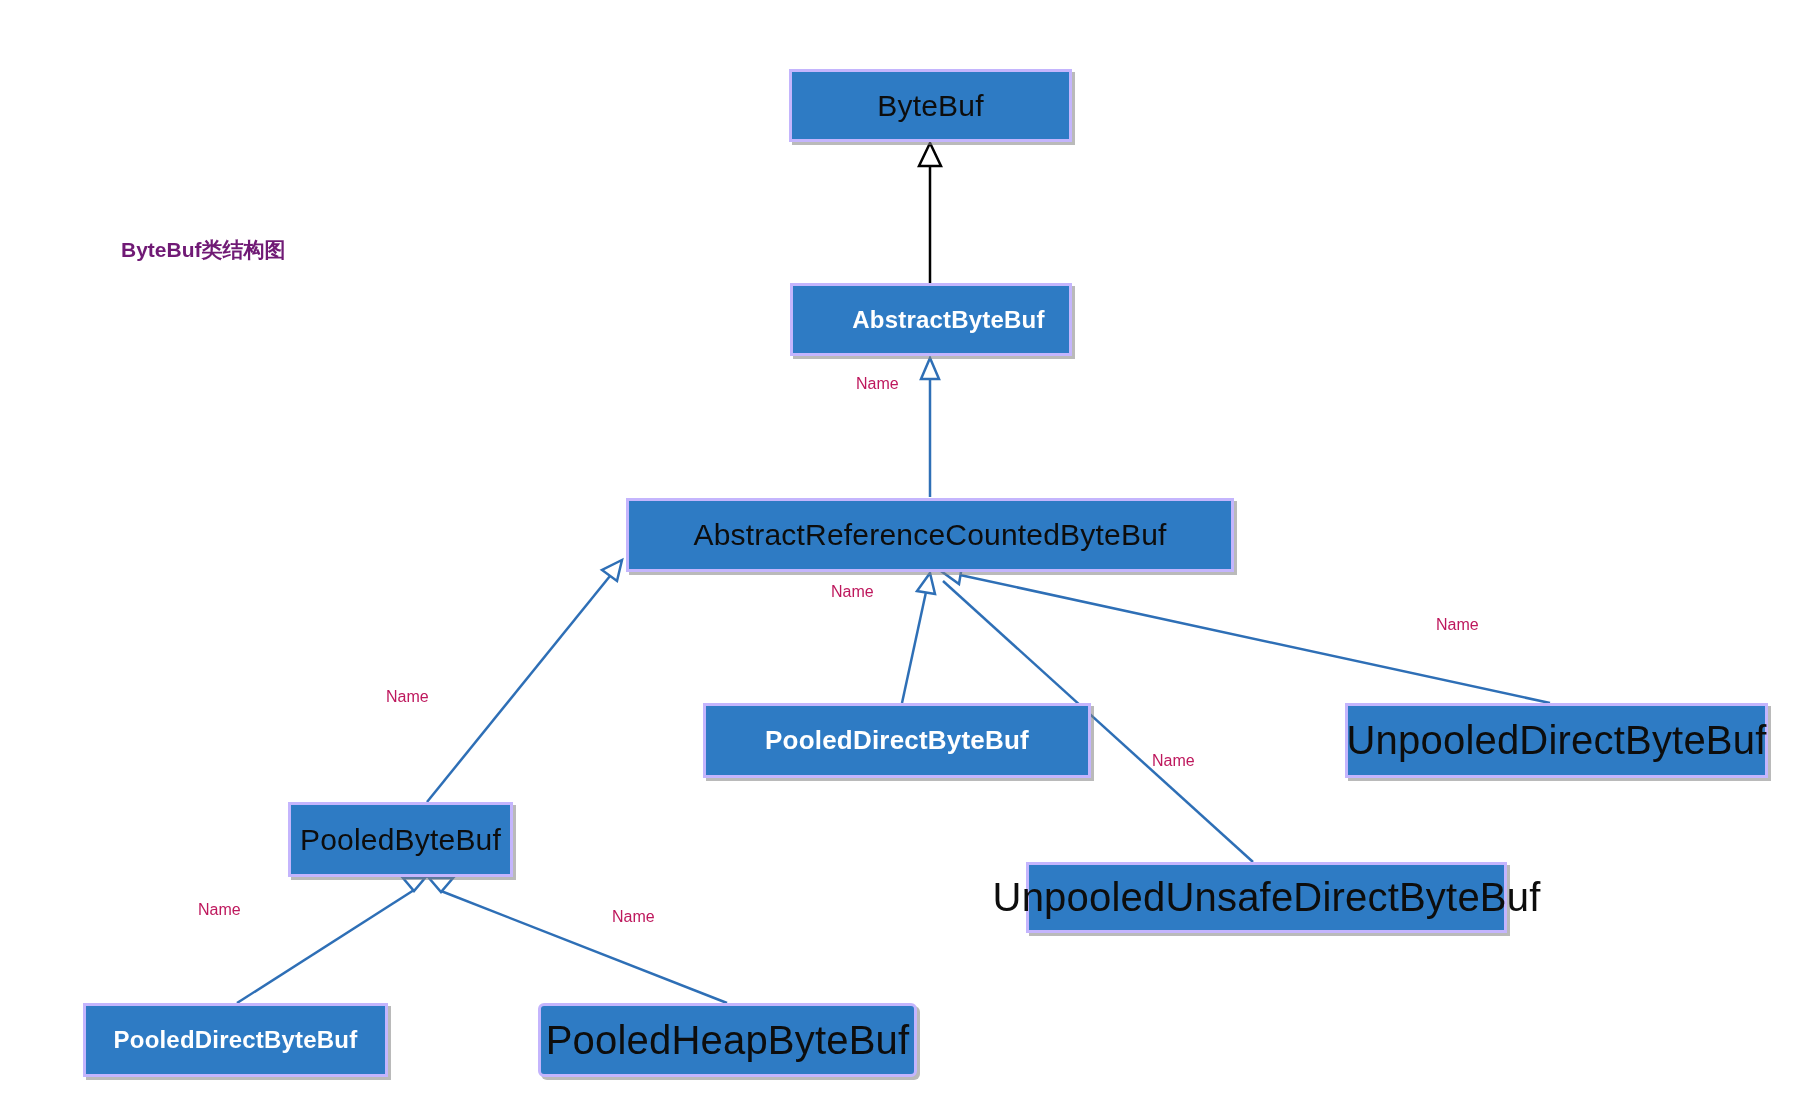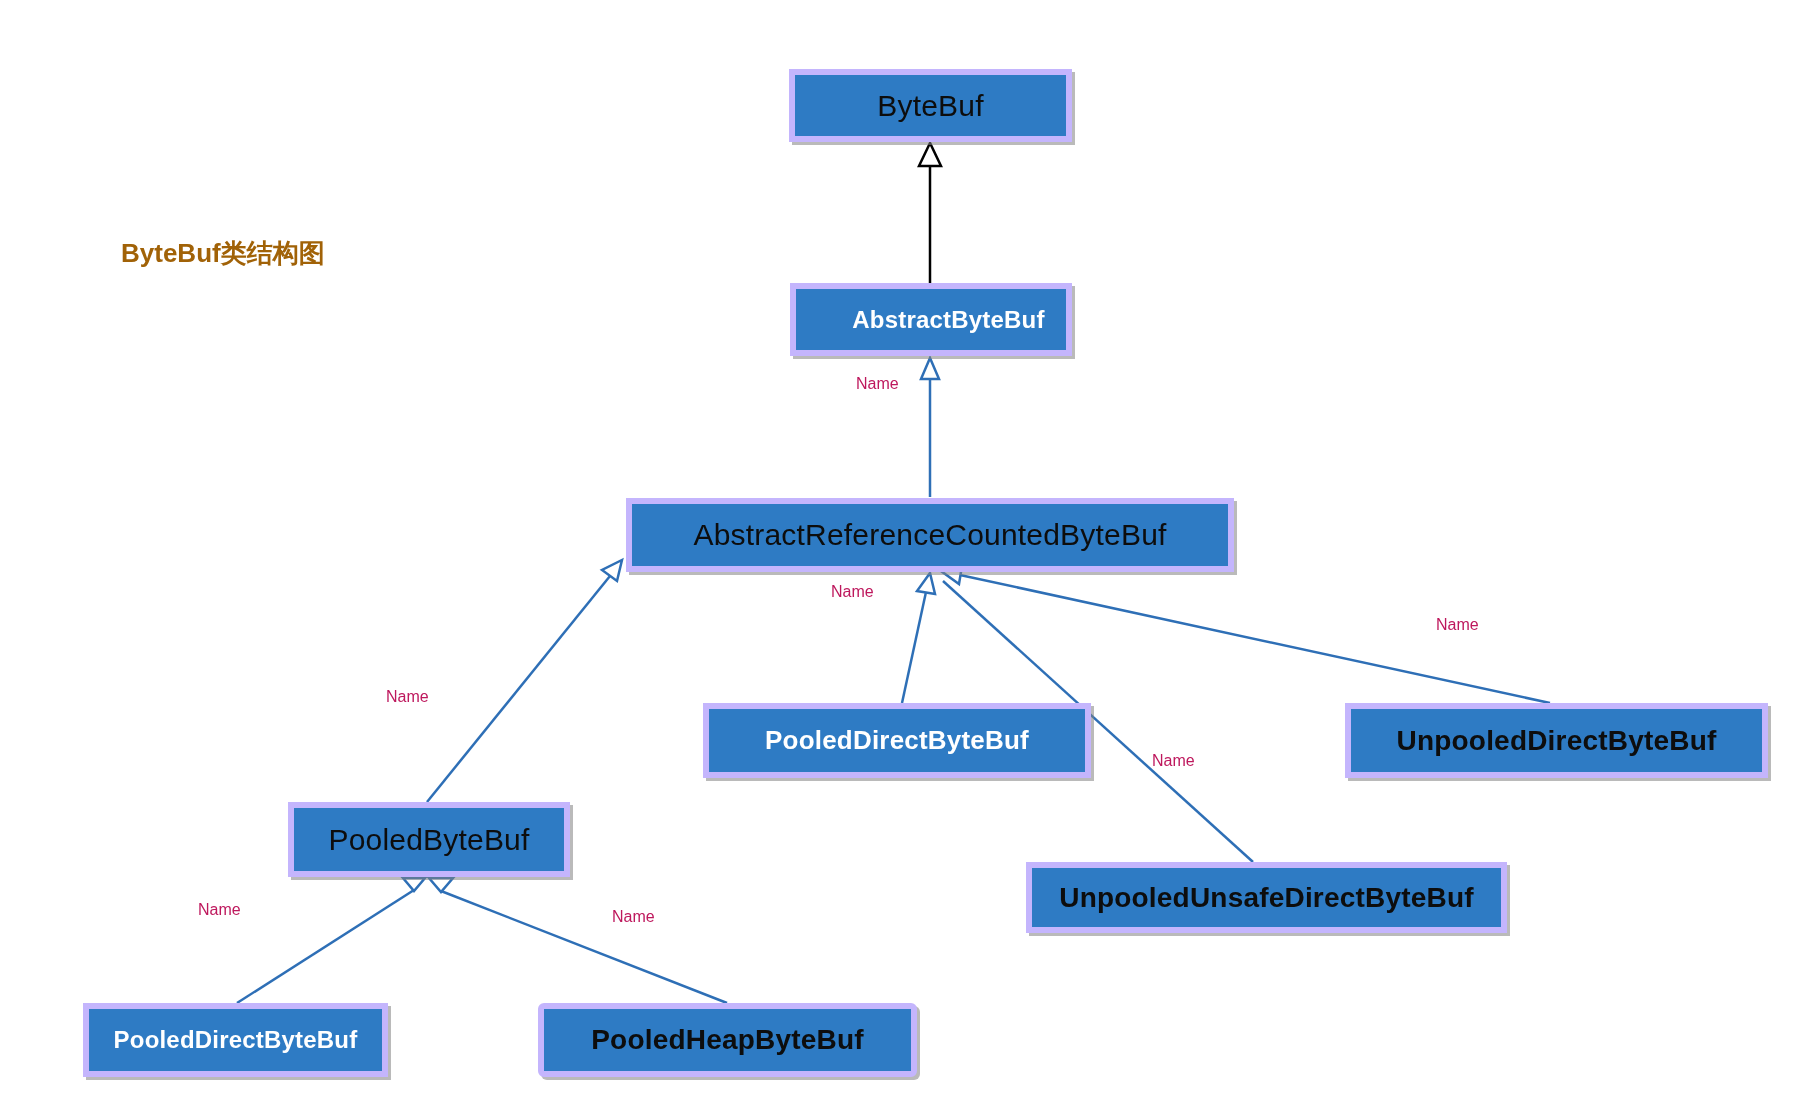--- a/index.html
+++ b/index.html
@@ -12,40 +12,40 @@
     overflow: hidden;
   }
   #edges {
     position: absolute;
     left: 0; top: 0;
     width: 1812px; height: 1104px;
   }
   .node {
     position: absolute;
     background: #2E7BC4;
-    border: 6px solid #c4b5fd;
+    border: 3px solid #c4b5fd;
     box-shadow: 3px 3px 0 rgba(130,130,130,0.55);
     box-sizing: border-box;
     display: flex;
     align-items: center;
     justify-content: center;
     text-align: center;
     color: #0d0d0d;
     letter-spacing: 0.2px;
   }
   .txt-black-lg { font-size: 30px; font-weight: 400; color: #0d0d0d; }
-  .txt-black-md { font-size: 28px; font-weight: 700; color: #0d0d0d; }
+  .txt-black-md { font-size: 40px; font-weight: 400; color: #0d0d0d; }
   .txt-white-sm { font-size: 24px; font-weight: 700; color: #ffffff; }
   .txt-white-md { font-size: 26px; font-weight: 700; color: #ffffff; }
   .diagram-title {
     position: absolute;
     left: 121px; top: 236px;
-    font-size: 26px;
+    font-size: 21px;
     font-weight: 700;
-    color: #a16207;
+    color: #701a75;
   }
   .edge-label {
     position: absolute;
     font-size: 16px;
     color: #be185d;
     white-space: nowrap;
   }
 </style>
 </head>
 <body>
@@ -109,21 +109,21 @@
   </div>
 
   <div class="node txt-white-md" style="left:703px; top:703px; width:388px; height:75px;">
     <span>PooledDirectByteBuf</span>
   </div>
 
   <div class="node txt-black-md" style="left:1345px; top:703px; width:423px; height:75px;">
     <span>UnpooledDirectByteBuf</span>
   </div>
 
-  <div class="node txt-black-lg" style="left:288px; top:802px; width:282px; height:75px;">
+  <div class="node txt-black-lg" style="left:288px; top:802px; width:225px; height:75px;">
     <span>PooledByteBuf</span>
   </div>
 
   <div class="node txt-black-md" style="left:1012px; top:862px; width:481px; height:71px;margin-left:14px;">
     <span>UnpooledUnsafeDirectByteBuf</span>
   </div>
 
   <div class="node txt-white-sm" style="left:83px; top:1003px; width:305px; height:74px;align-items:center;">
     <span>PooledDirectByteBuf</span>
   </div>

